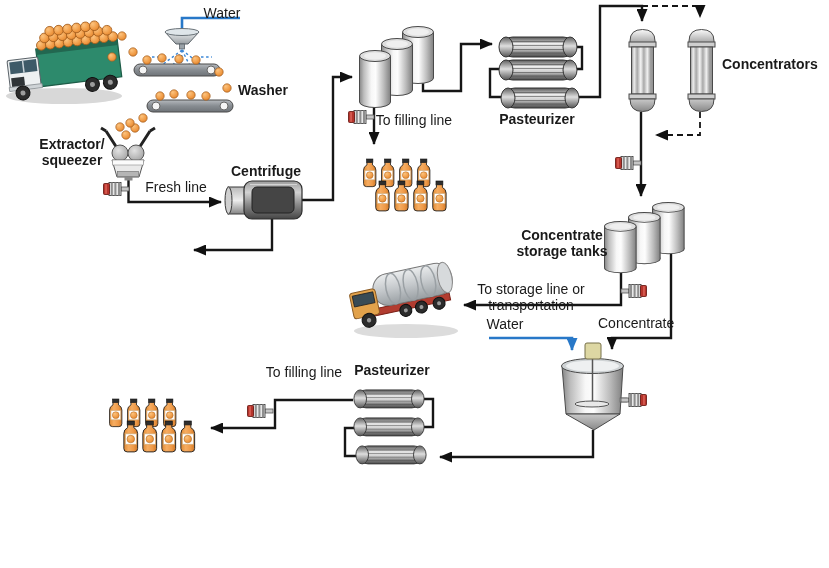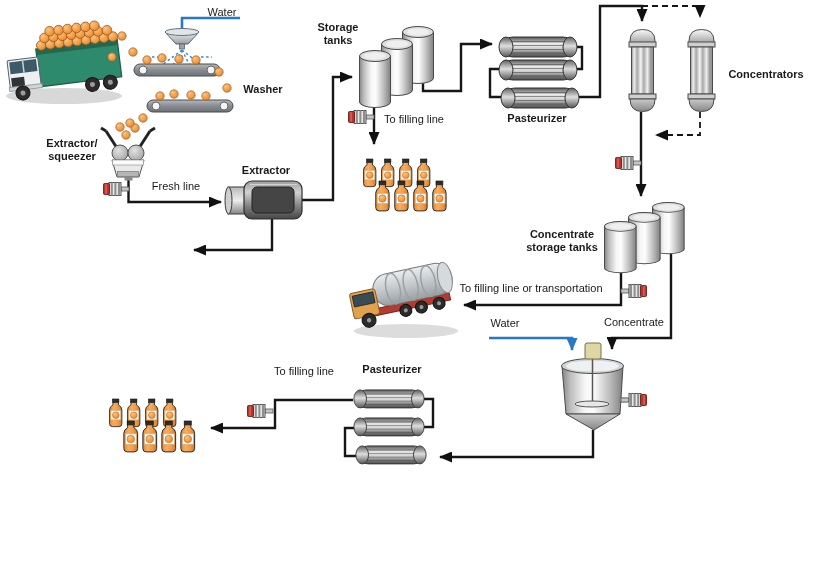--- a/index.html
+++ b/index.html
@@ -1,19 +1,19 @@
 <!DOCTYPE html>
 <html><head>
 <meta charset="utf-8">
 <style>
   html,body{margin:0;padding:0;background:#fff;}
   .stage{position:relative;width:829px;height:568px;background:#fff;overflow:hidden;
          font-family:"Liberation Sans",sans-serif;}
   .stage svg{position:absolute;left:0;top:0;}
-  .lbl{position:absolute;font-size:11px;color:#1a1a1a;text-align:center;
+  .lbl{position:absolute;font-size:14px;color:#1a1a1a;text-align:center;
        white-space:pre-line;line-height:1.14;}
   .b{font-weight:bold;}
 </style>
 </head>
 <body>
 
 <div class="stage">
 <svg width="829" height="568" viewBox="0 0 829 568">
   <defs>
     <linearGradient id="gTank" x1="0" y1="0" x2="1" y2="0">
@@ -376,26 +376,24 @@
     <use href="#bottle" transform="translate(159,421) scale(0.95)"></use>
         <use href="#bottle" transform="translate(178,421) scale(0.95)"></use>
   </g>
 </svg>
 
 <div class="lbl" style="left:193px;top:6px;width:58px">Water</div>
 <div class="lbl b" style="left:234px;top:83px;width:58px">Washer</div>
 <div class="lbl b" style="left:24px;top:137px;width:96px">Extractor/
 squeezer</div>
 <div class="lbl" style="left:140px;top:180px;width:72px">Fresh line</div>
-<div class="lbl b" style="left:226px;top:164px;width:80px">Extractor</div>
-<div class="lbl b" style="left:292px;top:21px;width:92px">Storage
-tanks</div>
+<div class="lbl b" style="left:226px;top:164px;width:80px">Centrifuge</div>
 <div class="lbl" style="left:375px;top:113px;width:78px">To filling line</div>
 <div class="lbl b" style="left:492px;top:112px;width:90px">Pasteurizer</div>
-<div class="lbl b" style="left:722px;top:68px;width:88px">Concentrators</div>
+<div class="lbl b" style="left:722px;top:57px;width:88px">Concentrators</div>
 <div class="lbl b" style="left:510px;top:228px;width:104px">Concentrate
 storage tanks</div>
-<div class="lbl" style="left:455px;top:282px;width:152px">To filling line or transportation</div>
+<div class="lbl" style="left:455px;top:282px;width:152px">To storage line or transportation</div>
 <div class="lbl" style="left:480px;top:317px;width:50px">Water</div>
 <div class="lbl" style="left:598px;top:316px;width:72px">Concentrate</div>
 <div class="lbl" style="left:264px;top:365px;width:80px">To filling line</div>
 <div class="lbl b" style="left:350px;top:363px;width:84px">Pasteurizer</div>
 </div>
 
 </body></html>

